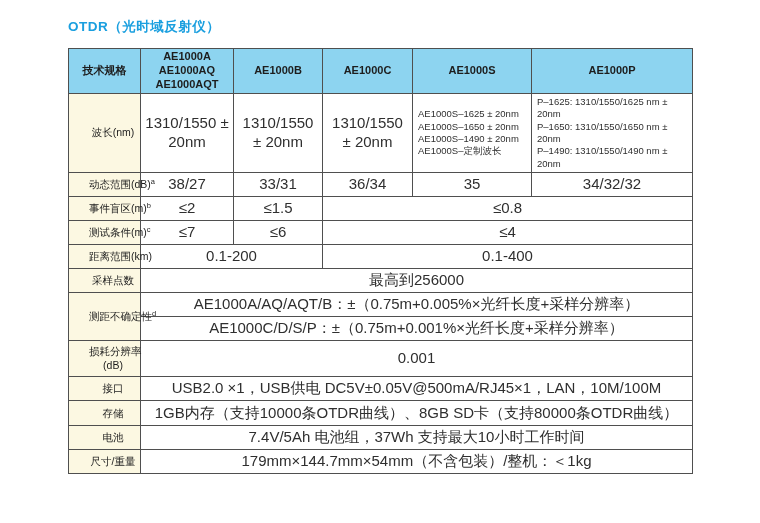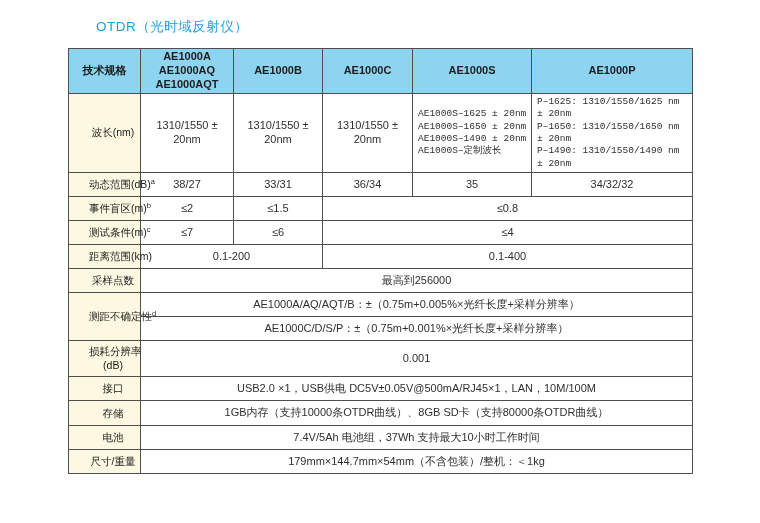--- a/index.html
+++ b/index.html
@@ -3,44 +3,43 @@
 <meta charset="utf-8">
 <style>
   html,body { margin:0; padding:0; }
   body {
     width:760px; height:523px; background:#ffffff; position:relative;
     font-family:"Liberation Sans","DejaVu Sans",sans-serif;
     color:#2f2f2f; overflow:hidden;
   }
   .title {
     position:absolute; left:68px; top:18px;
-    font-size:13.5px; font-weight:normal; color:var(--title_blue,#1a9fdf);
+    font-size:13.5px; font-weight:bold; color:var(--title_blue,#1a9fdf);
     letter-spacing:0.5px;
-    margin-left:28px;
   }
   table.spec {
     position:absolute; left:68px; top:48px; width:624px;
     border-collapse:collapse; table-layout:fixed;
     border:1.5px solid var(--border,#4f4f4f);
   }
   .spec th, .spec td {
     border:1px solid var(--border,#4f4f4f);
     text-align:center; vertical-align:middle;
-    font-size:11px; padding:1px 3px; line-height:1.25;
+    font-size:15px; padding:1px 3px; line-height:1.25;
   }
   .spec th {
     background:var(--header_bg,#8dd4f0);
     font-weight:bold; font-size:11px; color:#1d1d1d;margin-left:33px;
   }
   .spec td.lbl {
     background:var(--label_bg,#fcf8e2);
     font-size:10.5px; white-space:nowrap; color:#1d1d1d;padding-left:20px;
   }
   .spec td.wl {
-    font-size:9.5px; text-align:left; padding:2px 2px 2px 5px; line-height:1.3;font-family:Liberation Mono, monospace;
+    font-size:9.5px; text-align:left; padding:2px 2px 2px 5px; line-height:1.3;
   }
   sup { font-size:7.5px; vertical-align:super; line-height:0; }
   .fnotes {
     position:absolute; left:66px; top:457px;
     font-size:11px; line-height:15.8px; color:#2f2f2f;
   }
 </style>
 </head>
 <body>
 

